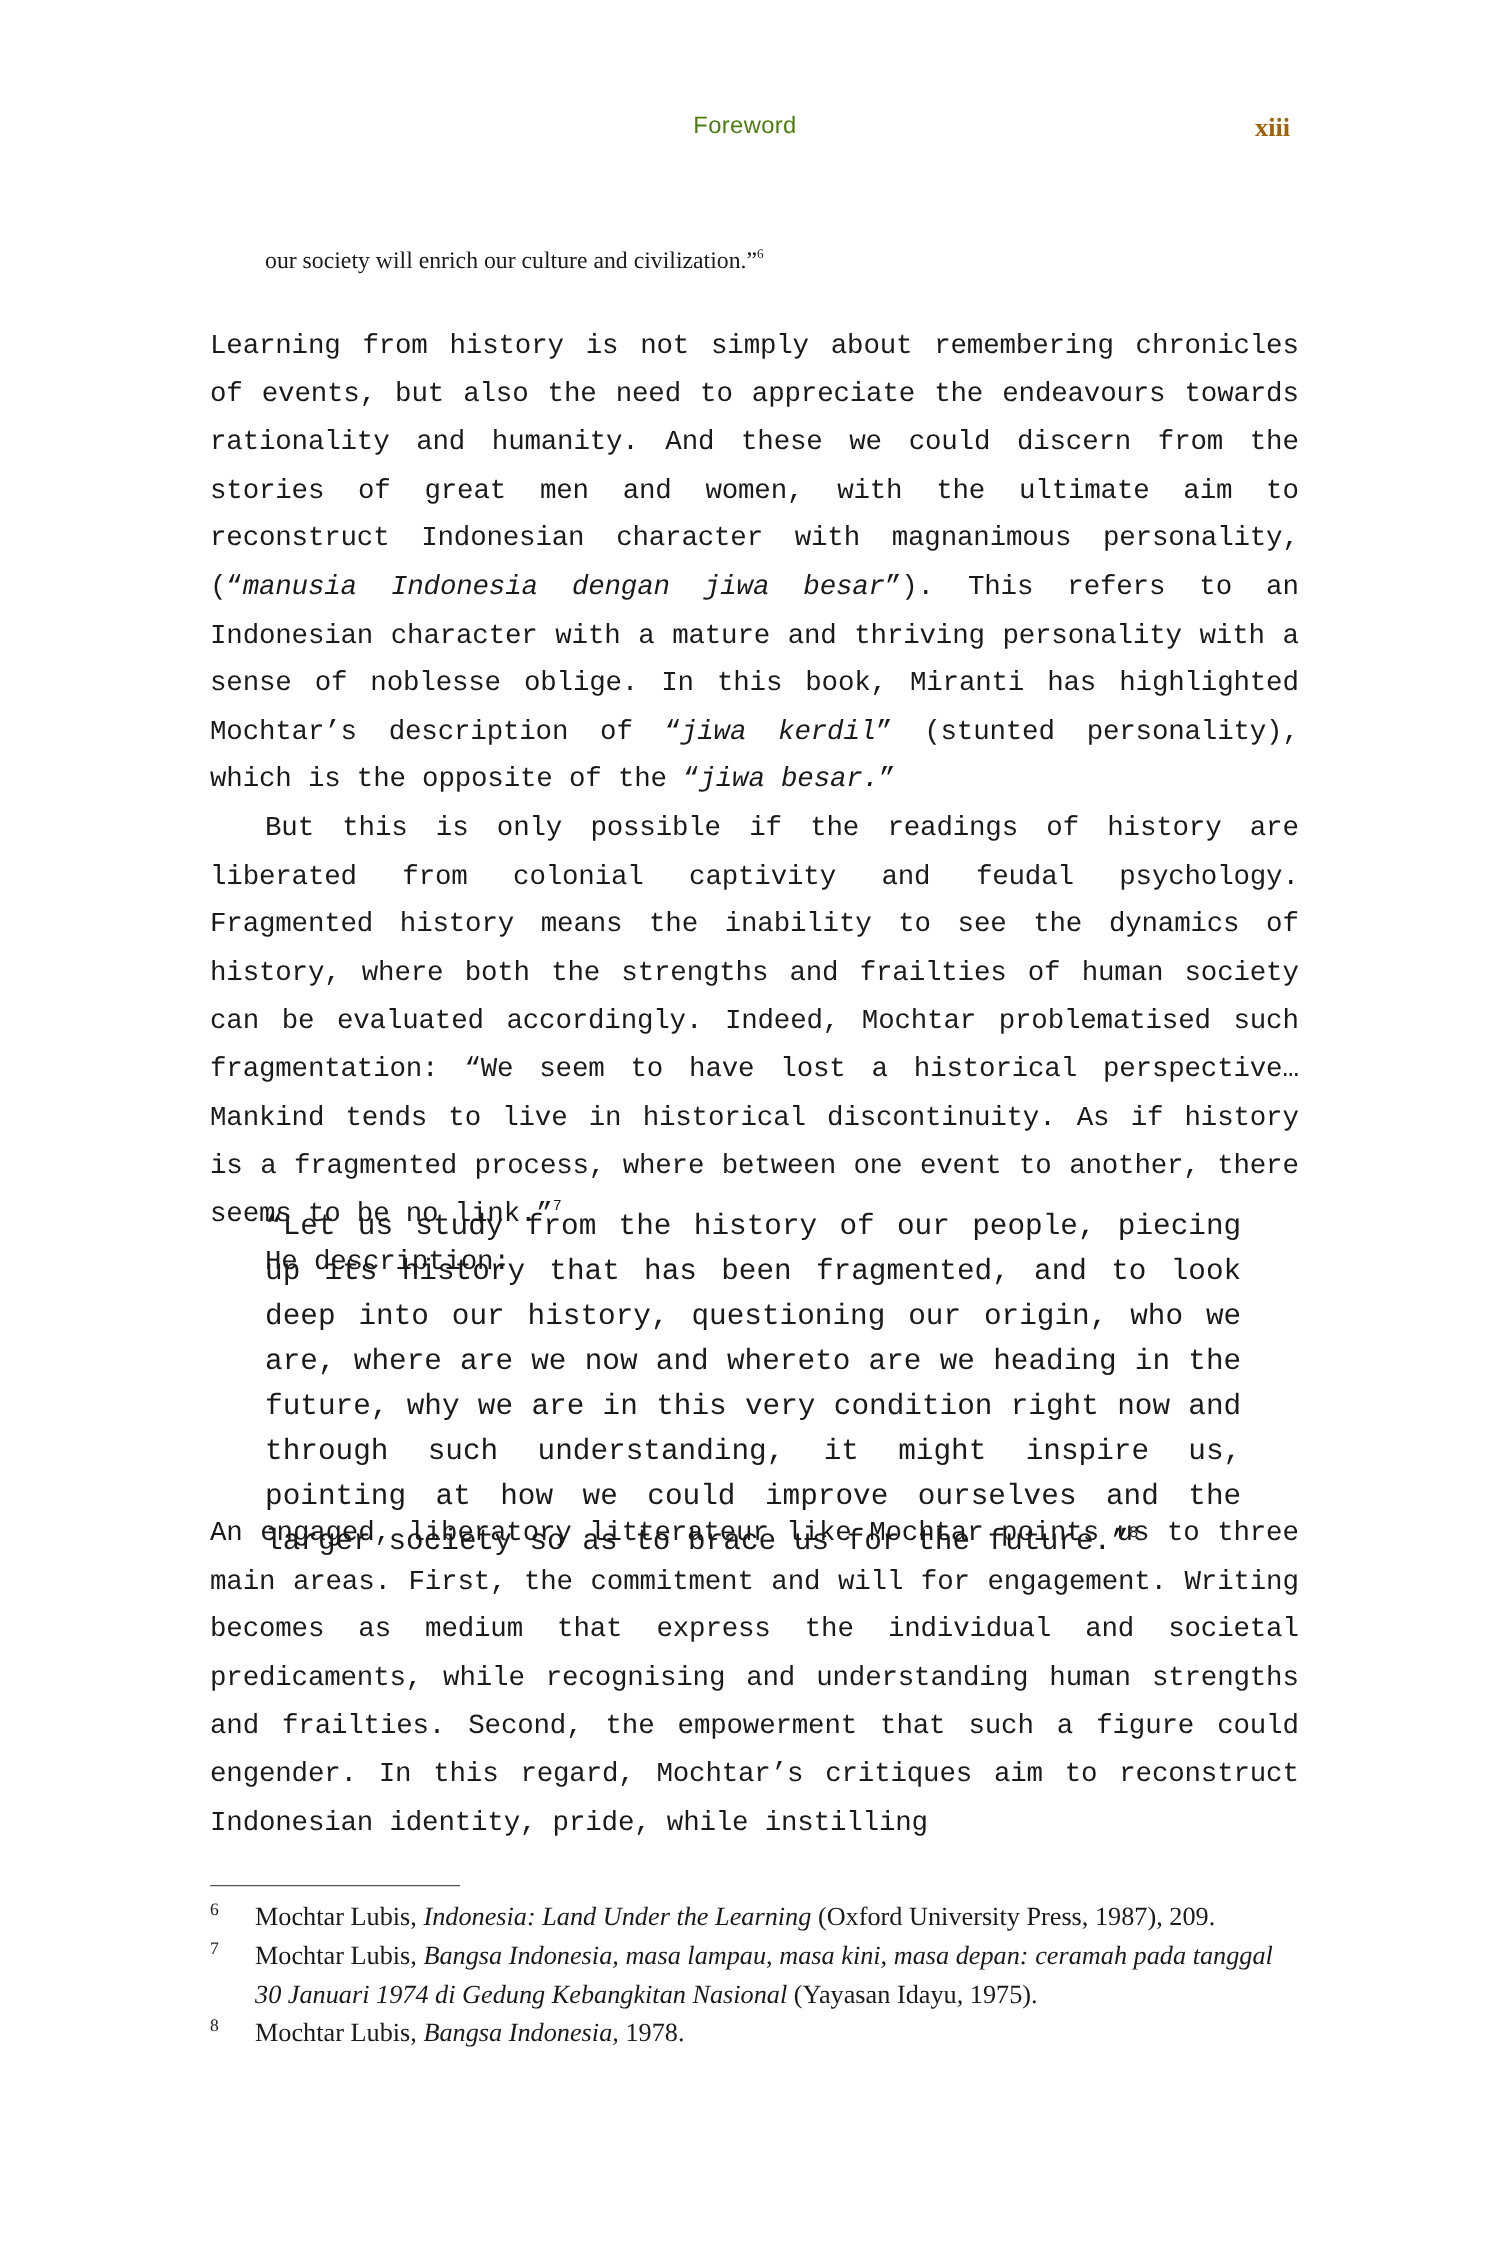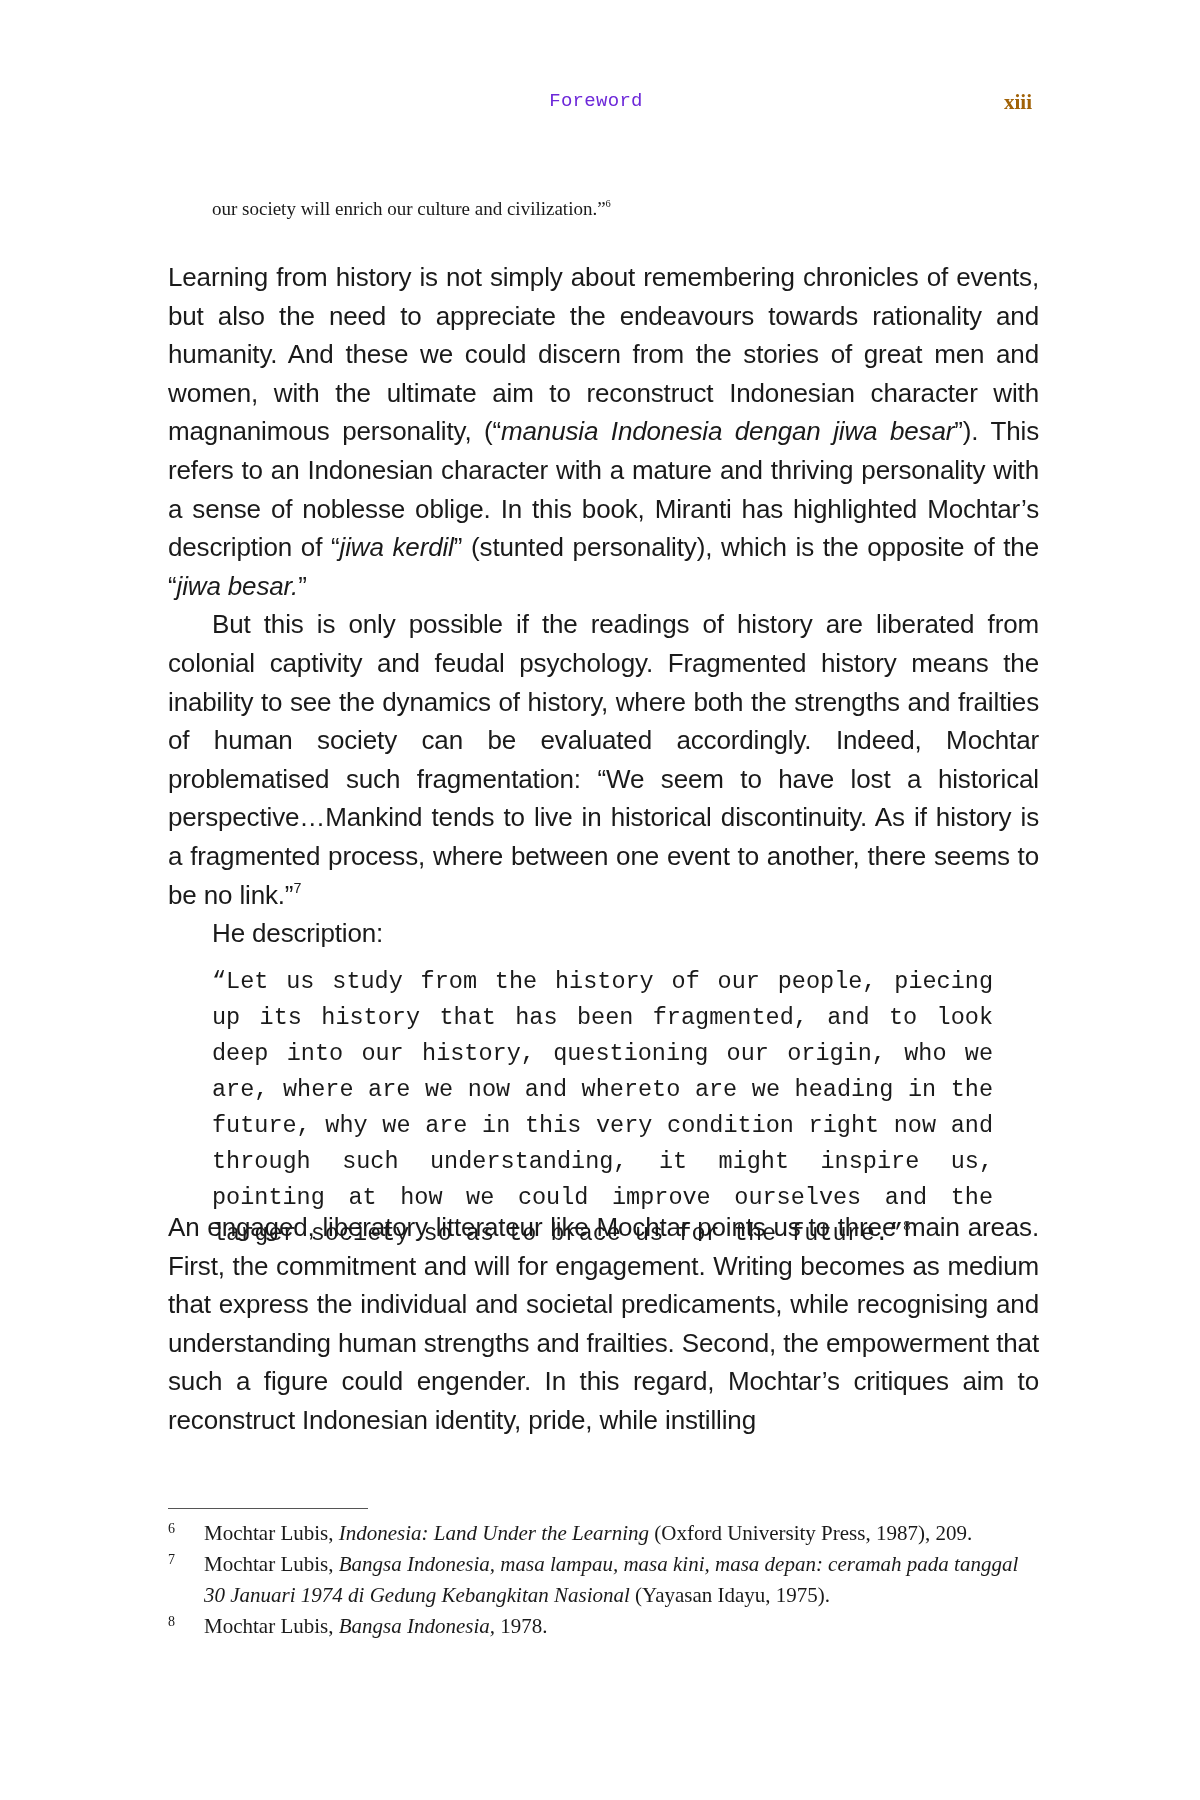--- a/index.html
+++ b/index.html
@@ -1,20 +1,20 @@
 <!DOCTYPE html>
 <html><head>
 <meta charset="utf-8">
 <style>
   html, body { margin: 0; padding: 0; background: #ffffff; }
   body { width: 1200px; height: 1800px; position: relative; overflow: hidden; color: #1a1a1a; }
   .running-head { position: absolute; top: 90px; left: 0; width: 1200px; height: 30px; }
-  .rh-title { position: absolute; left: 0; width: 1192px; text-align: center; font-family: Liberation Mono, monospace; font-size: 19px; font-weight: 300; color: #6d28d9; letter-spacing: 0.3px; }
+  .rh-title { position: absolute; left: 0; width: 1192px; text-align: center; font-family: Liberation Sans, sans-serif; font-size: 19px; font-weight: 300; color: #4d7c0f; letter-spacing: 0.3px; }
   .rh-page { position: absolute; left: 1004px; font-family: "Liberation Serif", serif; font-size: 21px; font-weight: bold; color: #a16207; }
-  .body-text { position: absolute; left: 168px; width: 871px; font-family: Liberation Sans, sans-serif; font-size: 26px; line-height: 38.6px; text-align: justify; letter-spacing: -0.15px; }
+  .body-text { position: absolute; left: 168px; width: 871px; font-family: Liberation Mono, monospace; font-size: 22px; line-height: 38.6px; text-align: justify; letter-spacing: -0.15px; }
   .body-text p { margin: 0; }
   .indent { text-indent: 44px; }
   .quote-top { position: absolute; left: 212px; top: 193px; font-family: "Liberation Serif", serif; font-size: 19px; line-height: 32px; }
   .block-quote { position: absolute; left: 212px; width: 781px; top: 964px; font-family: Liberation Mono, monospace; font-size: 23.5px; line-height: 36px; text-align: justify; }
   sup { font-size: 0.55em; line-height: 0; vertical-align: 0.75em; }
   .fn-rule { position: absolute; left: 168px; top: 1508px; width: 200px; height: 1px; background: #555; }
   .footnotes { position: absolute; left: 168px; width: 871px; top: 1518px; font-family: "Liberation Serif", serif; font-size: 21px; line-height: 31px; }
   .fn { position: relative; padding-left: 36px; }
   .fn-num { position: absolute; left: 0; top: -5px; font-size: 14px; }
   em { font-style: italic; }

